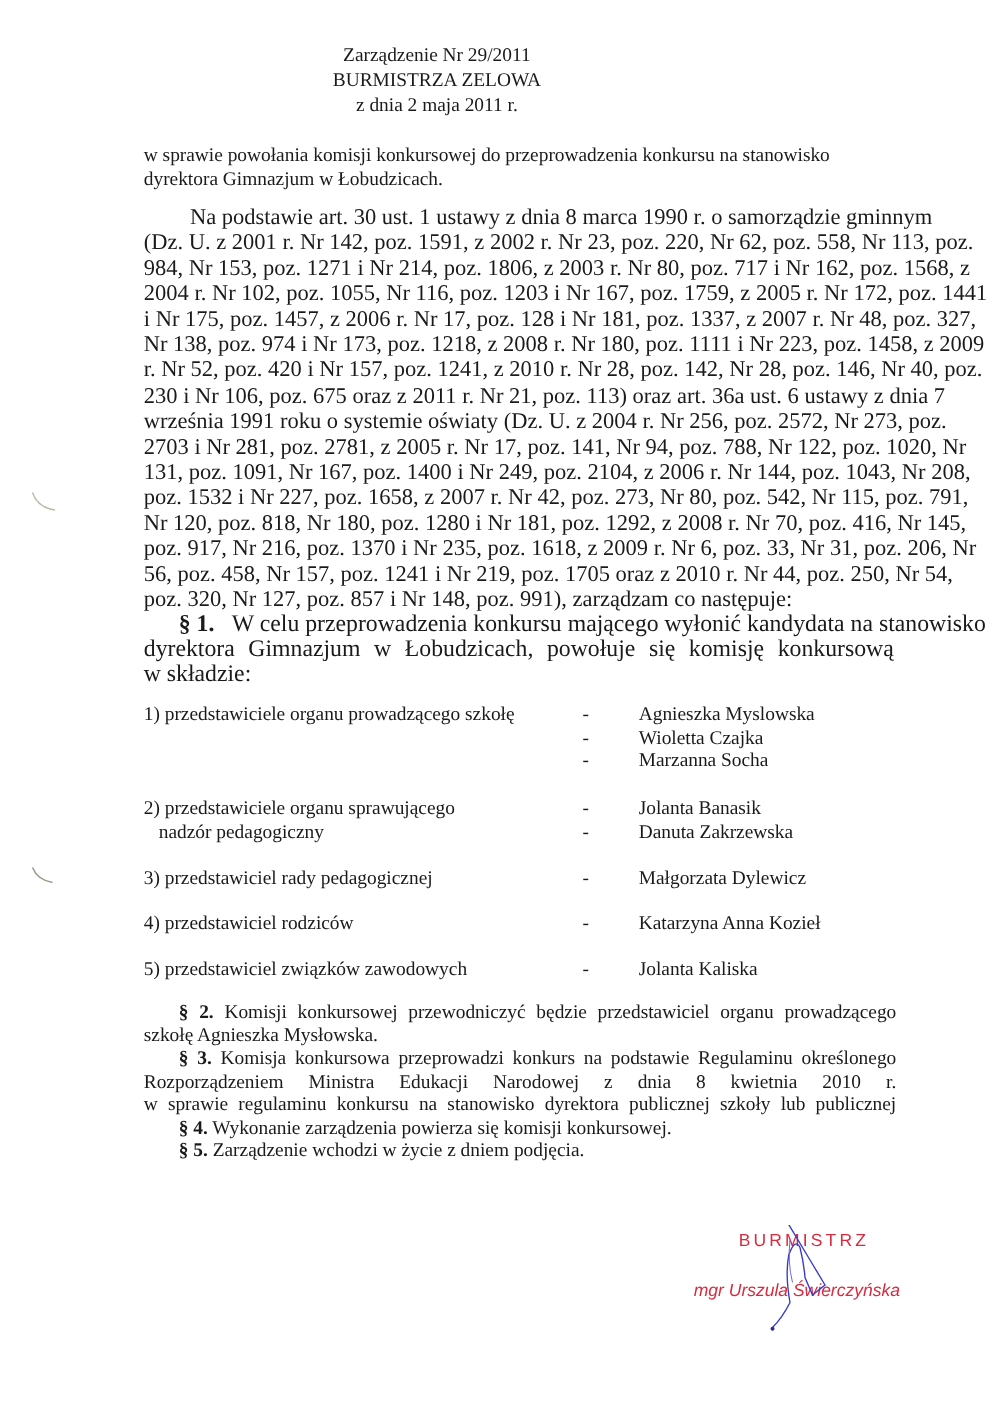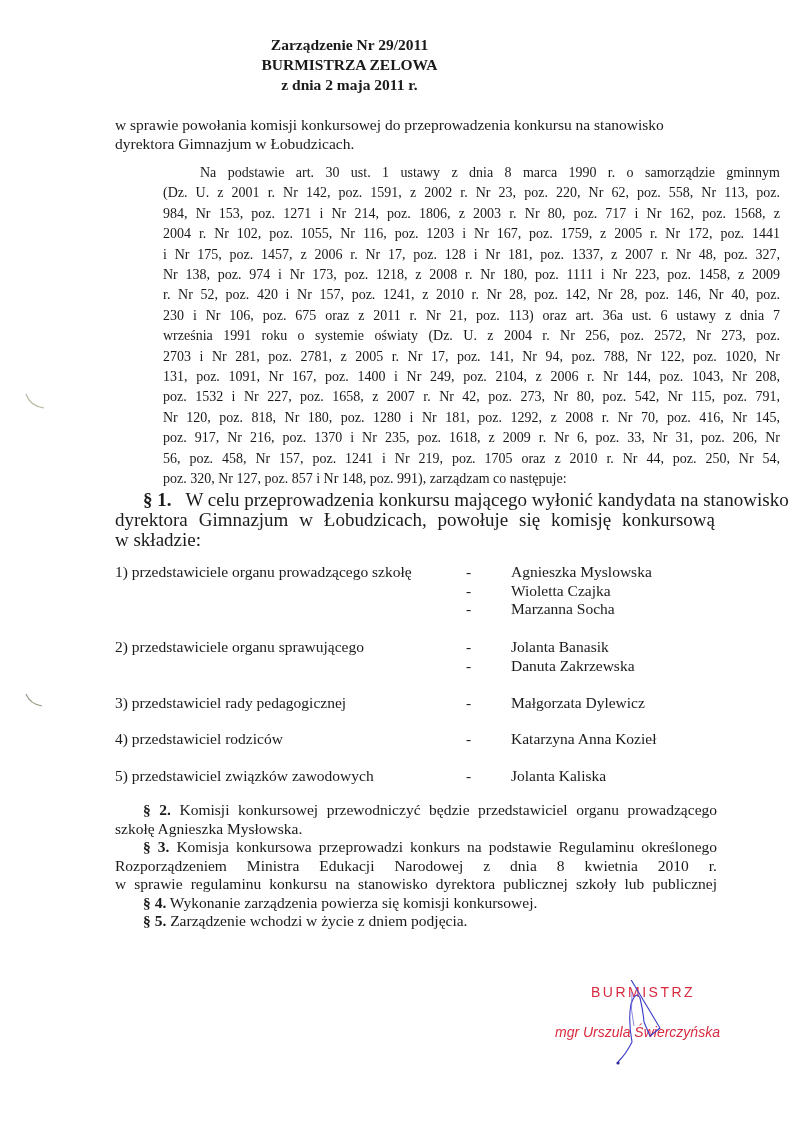--- a/index.html
+++ b/index.html
@@ -4,29 +4,29 @@
   <style>
     html, body { margin: 0; padding: 0; background: #ffffff; }
     body {
       width: 793px; height: 1123px; position: relative; overflow: hidden;
       font-family: "Liberation Serif", "DejaVu Serif", serif;
       color: #1a1a1a;
     }
     .page { position: absolute; left: 0; top: 0; width: 793px; height: 1123px; }
     .header {
       position: absolute; left: 0; width: 699px; top: 35px;
-      text-align: center; font-weight: bold; font-size: 15.5px; line-height: 20px;
+      text-align: center; font-weight: normal; font-size: 15.5px; line-height: 20px;
     }
     .subject {
       position: absolute; left: 115px; top: 115px; width: 620px;
       font-weight: normal; font-size: 15.5px; line-height: 19px;
     }
     .preamble {
       position: absolute; left: 115px; top: 163px; width: 617px;
-      font-size: 14px; line-height: 20.4px; text-align: justify; margin-left: 48px;
+      font-size: 18px; line-height: 20.4px; text-align: justify;
     }
     .preamble .ln { display: block; text-align: justify; text-align-last: justify; white-space: nowrap; }
     .preamble .ln.first { padding-left: 37px; }
     .preamble .ln.last { text-align-last: left; }
     .par1 {
       position: absolute; left: 115px; top: 490px; width: 600px;
       font-size: 19px; line-height: 20px;
     }
     .par1 .ln { display: block; text-align: justify; text-align-last: justify; white-space: nowrap; }
     .par1 .ln.first { padding-left: 28px; }
@@ -122,20 +122,21 @@
         </div>
       <div class="row" style="top:37px">
           <span class="dash">-</span>
           <span class="name">Marzanna Socha</span>
         </div>
     </div>
 
     <div class="group" style="top:75px">
       <div class="role">
           <div>2) przedstawiciele organu sprawującego</div>
+          <div class="cont">nadzór pedagogiczny</div>
         </div>
       <div class="row" style="top:0px">
           <span class="dash">-</span>
           <span class="name">Jolanta Banasik</span>
         </div>
       <div class="row" style="top:18.5px">
           <span class="dash">-</span>
           <span class="name">Danuta Zakrzewska</span>
         </div>
     </div>

